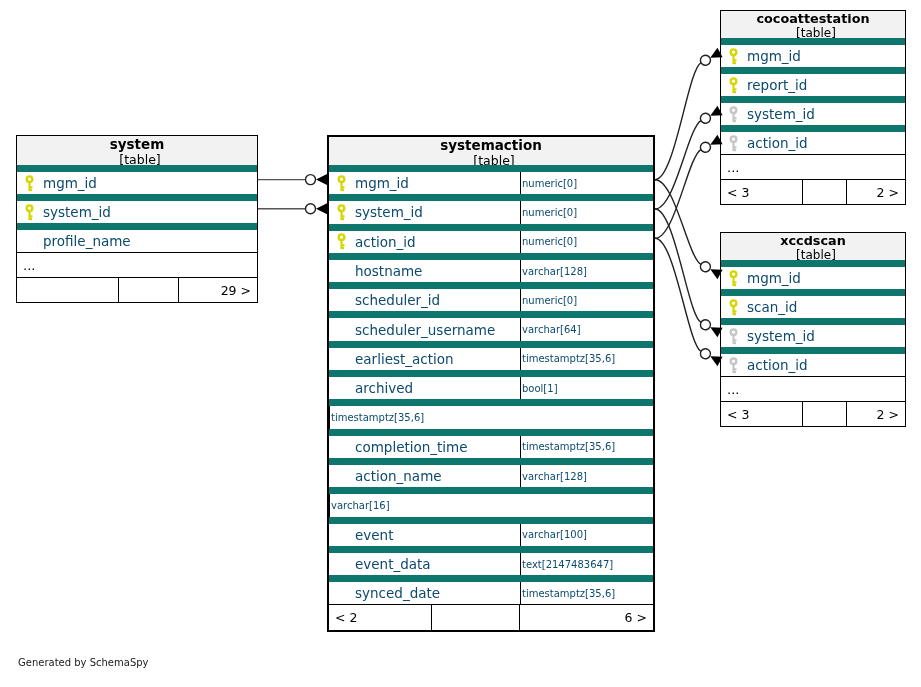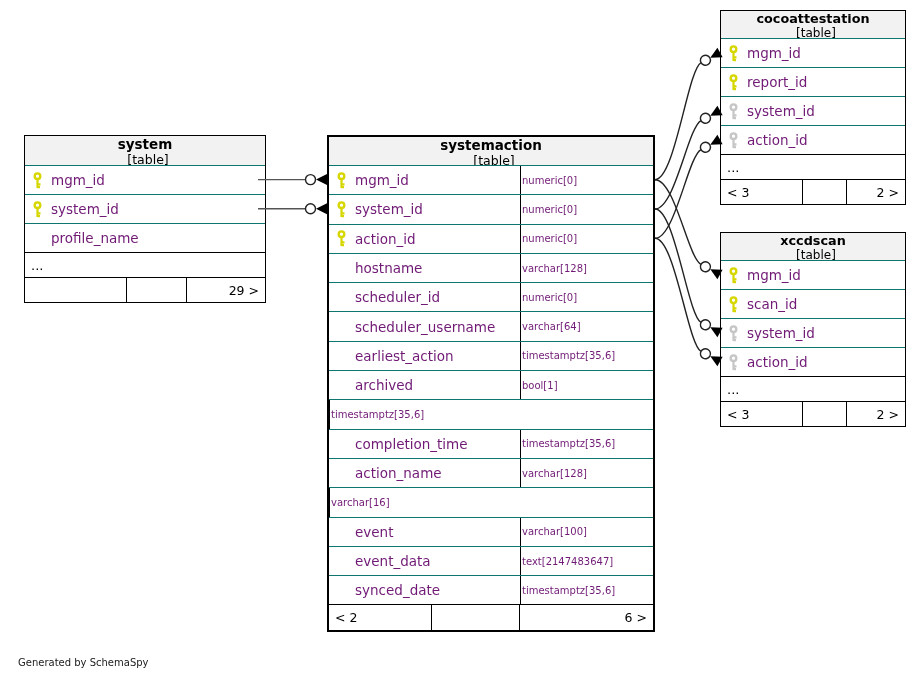--- a/index.html
+++ b/index.html
@@ -5,37 +5,37 @@
   * { margin:0; padding:0; box-sizing:border-box; }
   html,body { background:#ffffff; font-family:"DejaVu Sans","Liberation Sans",sans-serif; }
   .canvas { position:relative; width:921px; height:687px; background:#fff; overflow:hidden; }
 
   .table-node { position:absolute; background:#fff; border:1px solid #000; z-index:1; }
   .thead { display:flex; align-items:center; justify-content:space-between;
            background:#f2f2f2; padding:0 7px; height:27px; white-space:nowrap; overflow:hidden;flex-direction:column; }
   .tname { font-weight:bold; font-size:13.5px; color:#000; }
   .ttag  { font-size:12.5px; color:#000; margin-left:6px; }
 
-  .row { display:flex; align-items:center; height:29px; border-top:1px solid #0f766e;
-         padding-left:7px; font-size:13.5px; color:#701a75; white-space:nowrap; }
+  .row { display:flex; align-items:center; height:29px; border-top:7px solid #0f766e;
+         padding-left:7px; font-size:13.5px; color:#0c4a6e; white-space:nowrap; }
   .key { width:11px; height:17px; margin-right:8px; flex:none; fill:none; }
   .pk  { stroke:#d6d600; }
   .fk  { stroke:#c6c6c6; }
   .key-spacer { display:inline-block; width:11px; height:17px; margin-right:8px; flex:none; }
 
   .ellipsis-row { display:flex; align-items:center; height:25px; border-top:1px solid #000;
                   padding-left:6px; font-size:13px; }
   .tfoot { display:flex; height:25px; border-top:1px solid #000; font-size:12.5px; }
   .fcell { display:flex; align-items:center; height:100%; }
   .f1 { flex:1; padding-left:6px; }
   .f2 { border-left:1px solid #000; }
   .f3 { border-left:1px solid #000; justify-content:flex-end; padding-right:6px; }
 
   
-  #t-system { left:24px; top:135px; width:242px; }
+  #t-system { left:16px; top:135px; width:242px; }
   #t-system .thead { height:29px; }
   #t-system .f2 { width:60px; } #t-system .f3 { width:79px; }
 
   
   #t-systemaction { left:327px; top:135px; width:328px; border-width:2px; }
   #t-systemaction .thead { height:28px;text-align:center; }
   #t-systemaction .row { height:29.3px; padding-left:0; }
   #t-systemaction .tfoot { height:26px; }
   #t-systemaction .f2 { width:88px; } #t-systemaction .f3 { width:134px; }
   .ncell { flex:1; display:flex; align-items:center; height:100%; padding-left:7px; overflow:hidden; }

